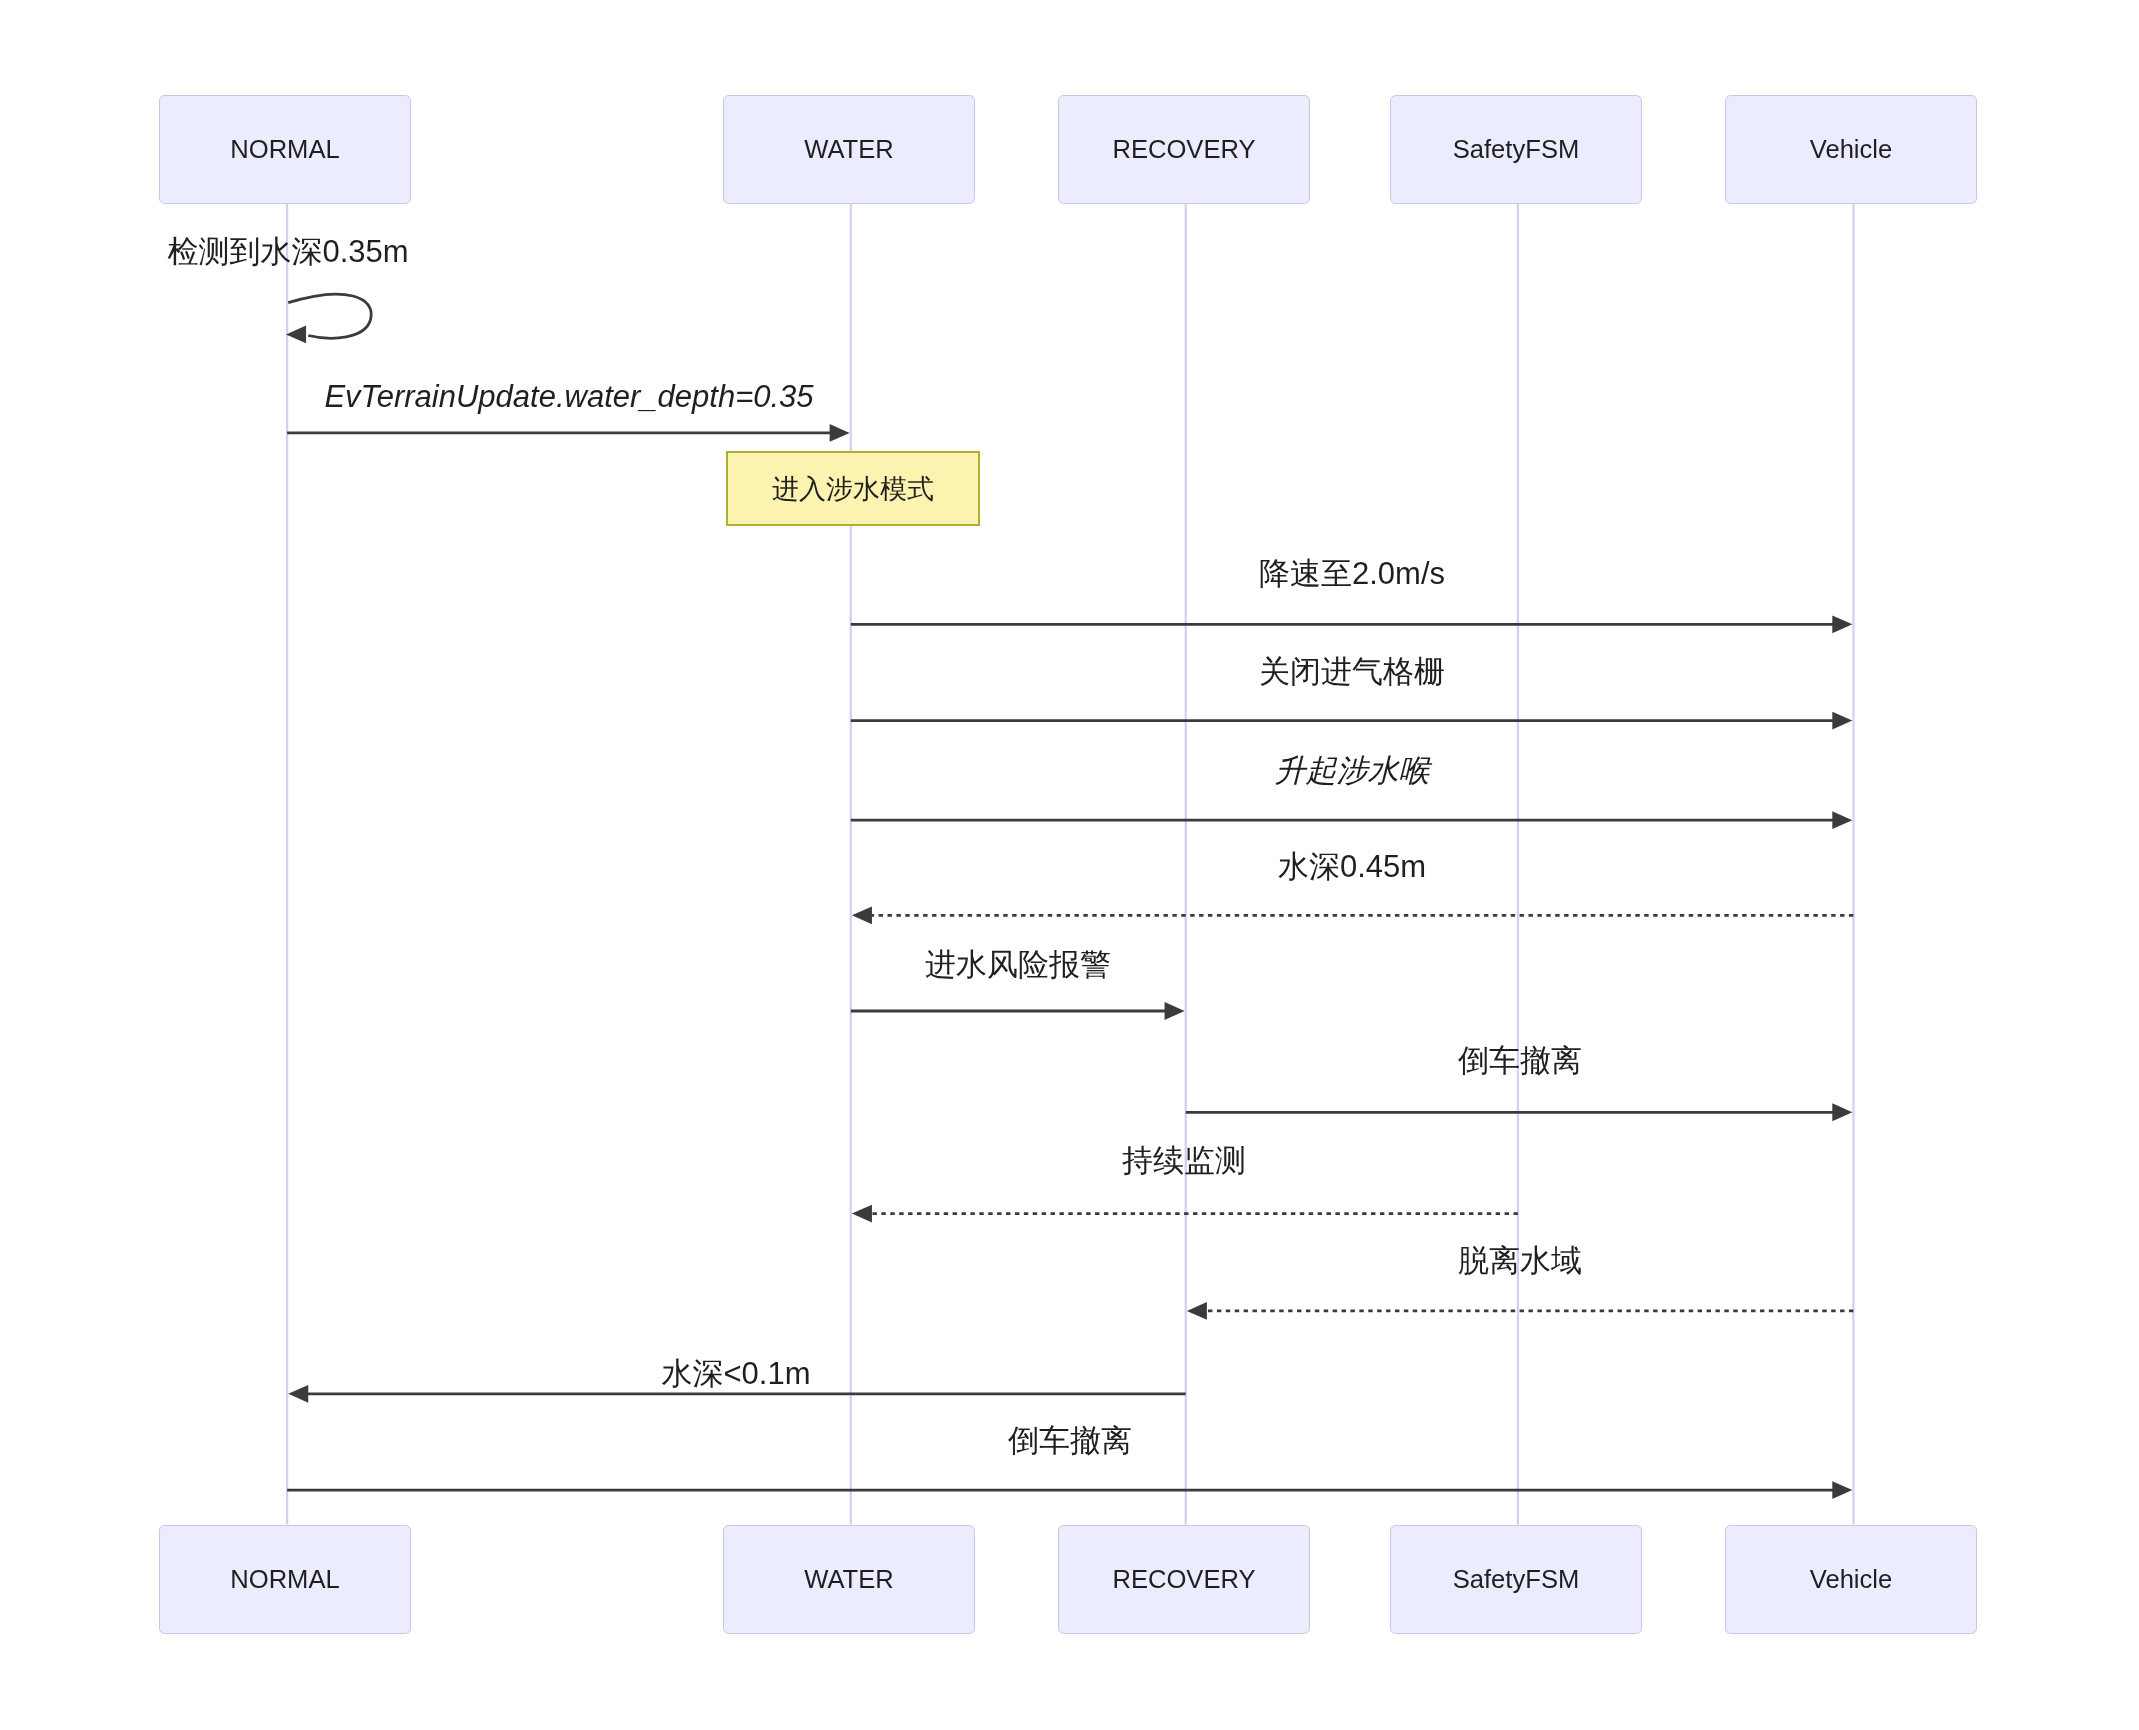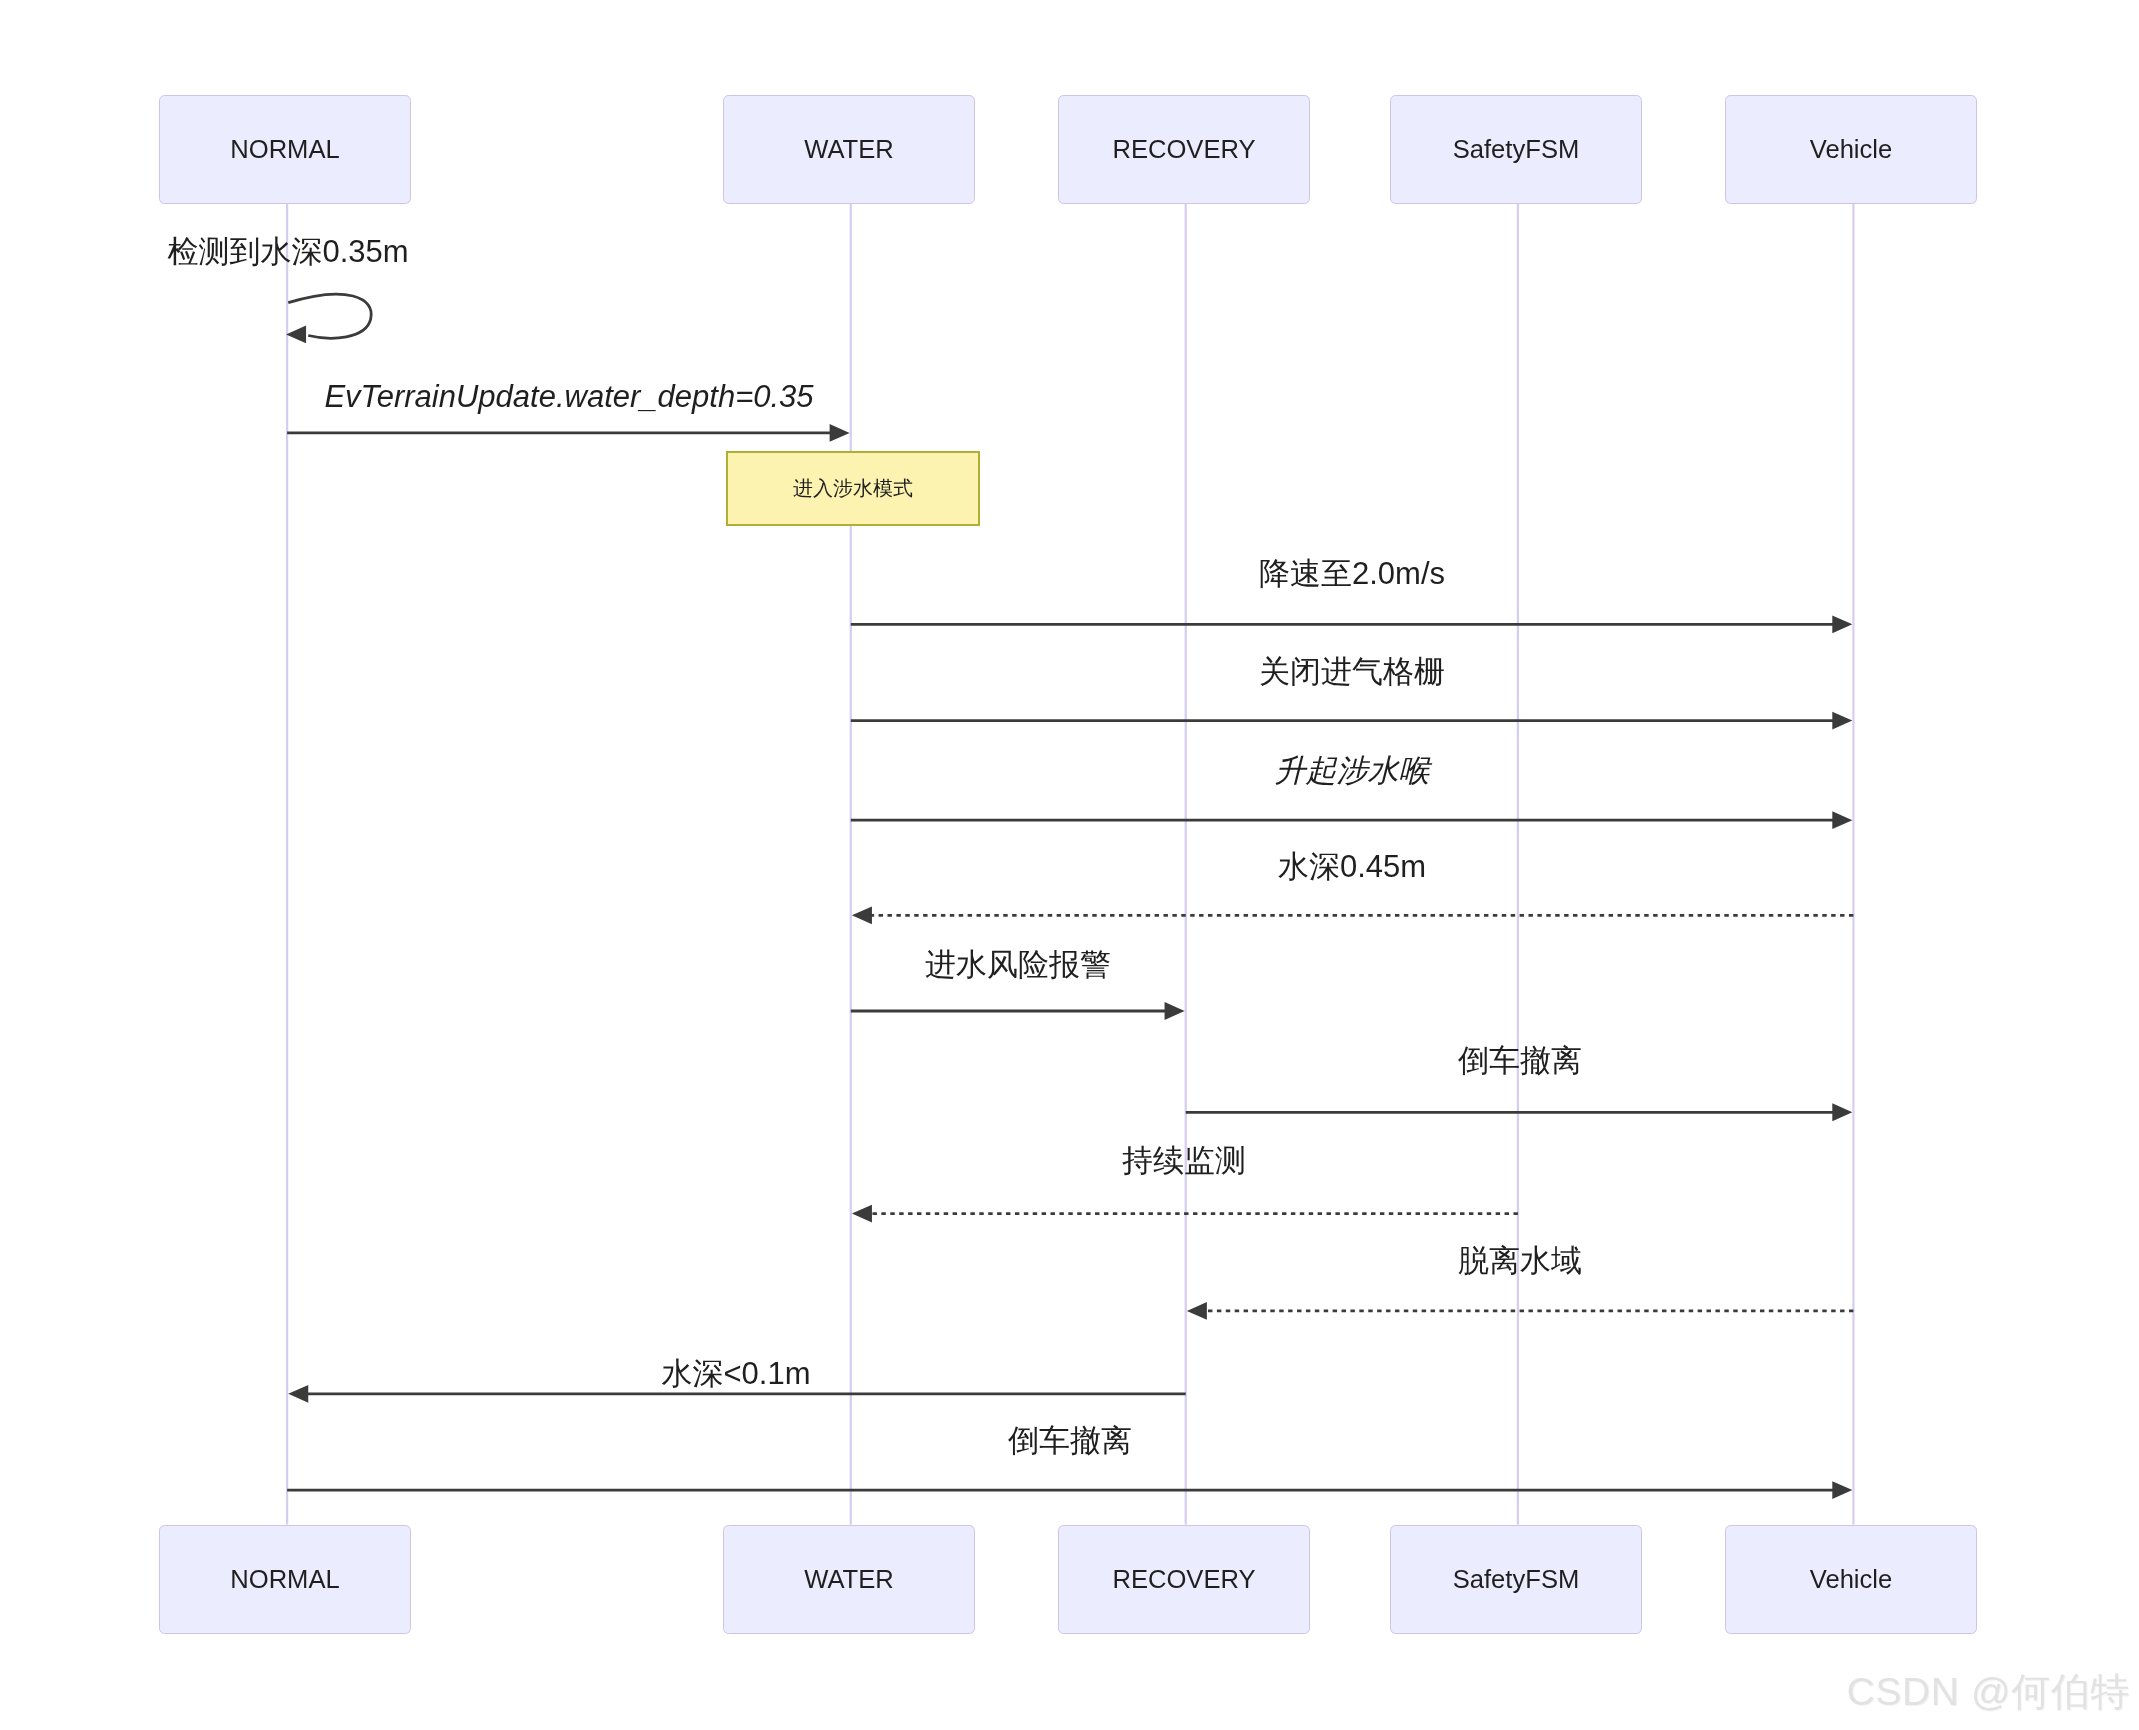--- a/index.html
+++ b/index.html
@@ -33,21 +33,21 @@
     color:var(--text,#1F1F1F);
     white-space:nowrap;
   }
   .note{
     position:absolute;
     left:726px;top:451px;width:254px;height:75px;
     background:var(--note-fill,#FFF5AD);
     border:2.2px solid var(--note-border,#AAAA33);
     box-sizing:border-box;
     display:flex;align-items:center;justify-content:center;
-    font-size:20px;
+    font-size:27px;
     color:var(--text,#1F1F1F);
     white-space:nowrap;
   }
   .watermark{
     position:absolute;
     right:10px;bottom:12.2px;
     font-size:39px;
     color:var(--watermark,#E2E2E2);
     letter-spacing:0.6px;
     white-space:nowrap;
@@ -83,21 +83,20 @@
       <line x1="2728" y1="2181" x2="1557" y2="2181" stroke="#3B3B3B" stroke-width="5" stroke-dasharray="8 8"></line>
       <polygon points="1531,2181 1567,2165 1567,2197" fill="#3B3B3B"></polygon>
       <line x1="3331" y1="2356" x2="2159" y2="2356" stroke="#3B3B3B" stroke-width="5" stroke-dasharray="8 8"></line>
       <polygon points="2133,2356 2169,2340 2169,2372" fill="#3B3B3B"></polygon>
       <line x1="2131" y1="2505" x2="544" y2="2505" stroke="#3B3B3B" stroke-width="5"></line>
       <polygon points="518,2505 554,2489 554,2521" fill="#3B3B3B"></polygon>
       <line x1="516" y1="2678" x2="3303" y2="2678" stroke="#3B3B3B" stroke-width="5"></line>
       <polygon points="3329,2678 3293,2662 3293,2694" fill="#3B3B3B"></polygon>
     </svg>
   <div class="note">进入涉水模式</div>
-  <div class="watermark">CSDN @何伯特</div>
 <div class="actor" style="left: 159px; top: 95px;">
     <span class="actor-label">NORMAL</span>
   </div>
     <div class="actor" style="left: 159px; top: 1525px;">
     <span class="actor-label">NORMAL</span>
   </div>
     <div class="actor" style="left: 723px; top: 95px;">
     <span class="actor-label">WATER</span>
   </div>
     <div class="actor" style="left: 723px; top: 1525px;">

